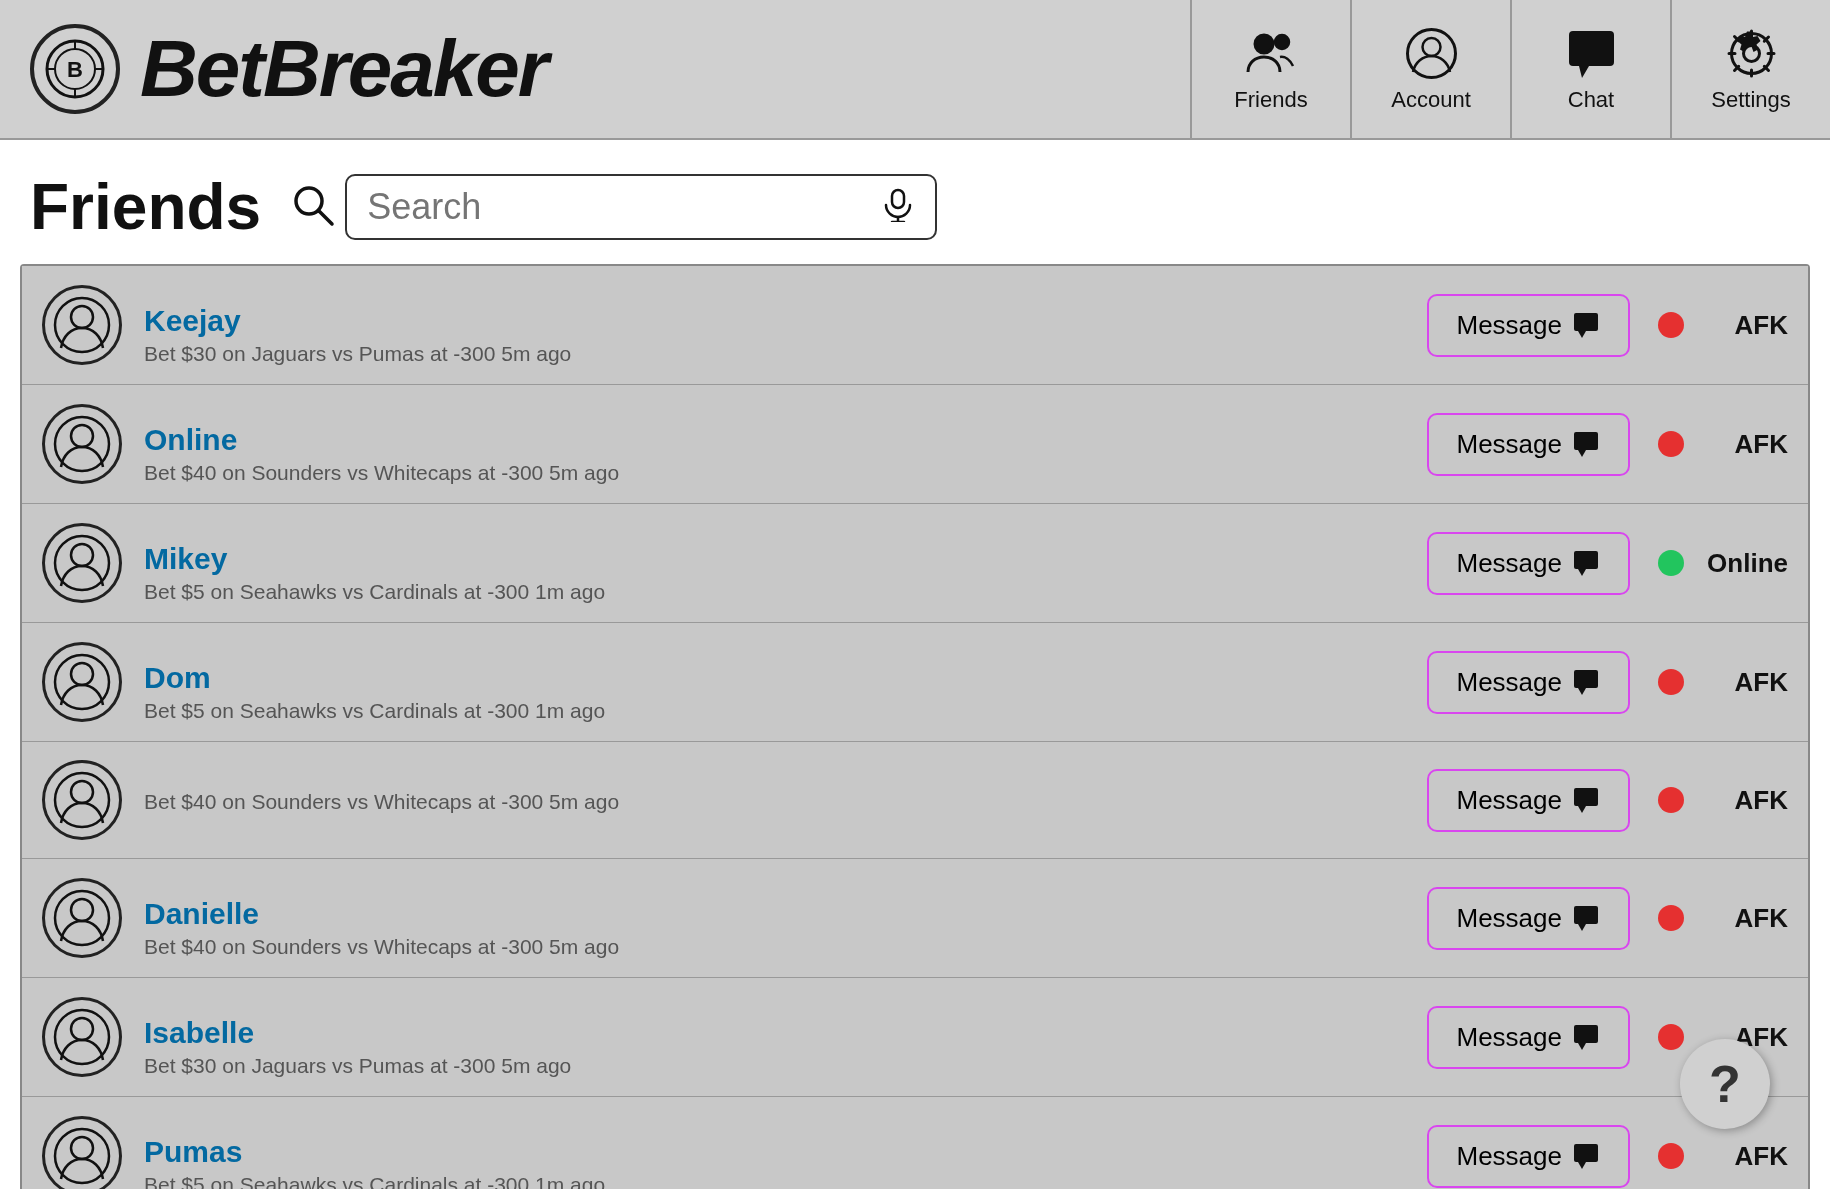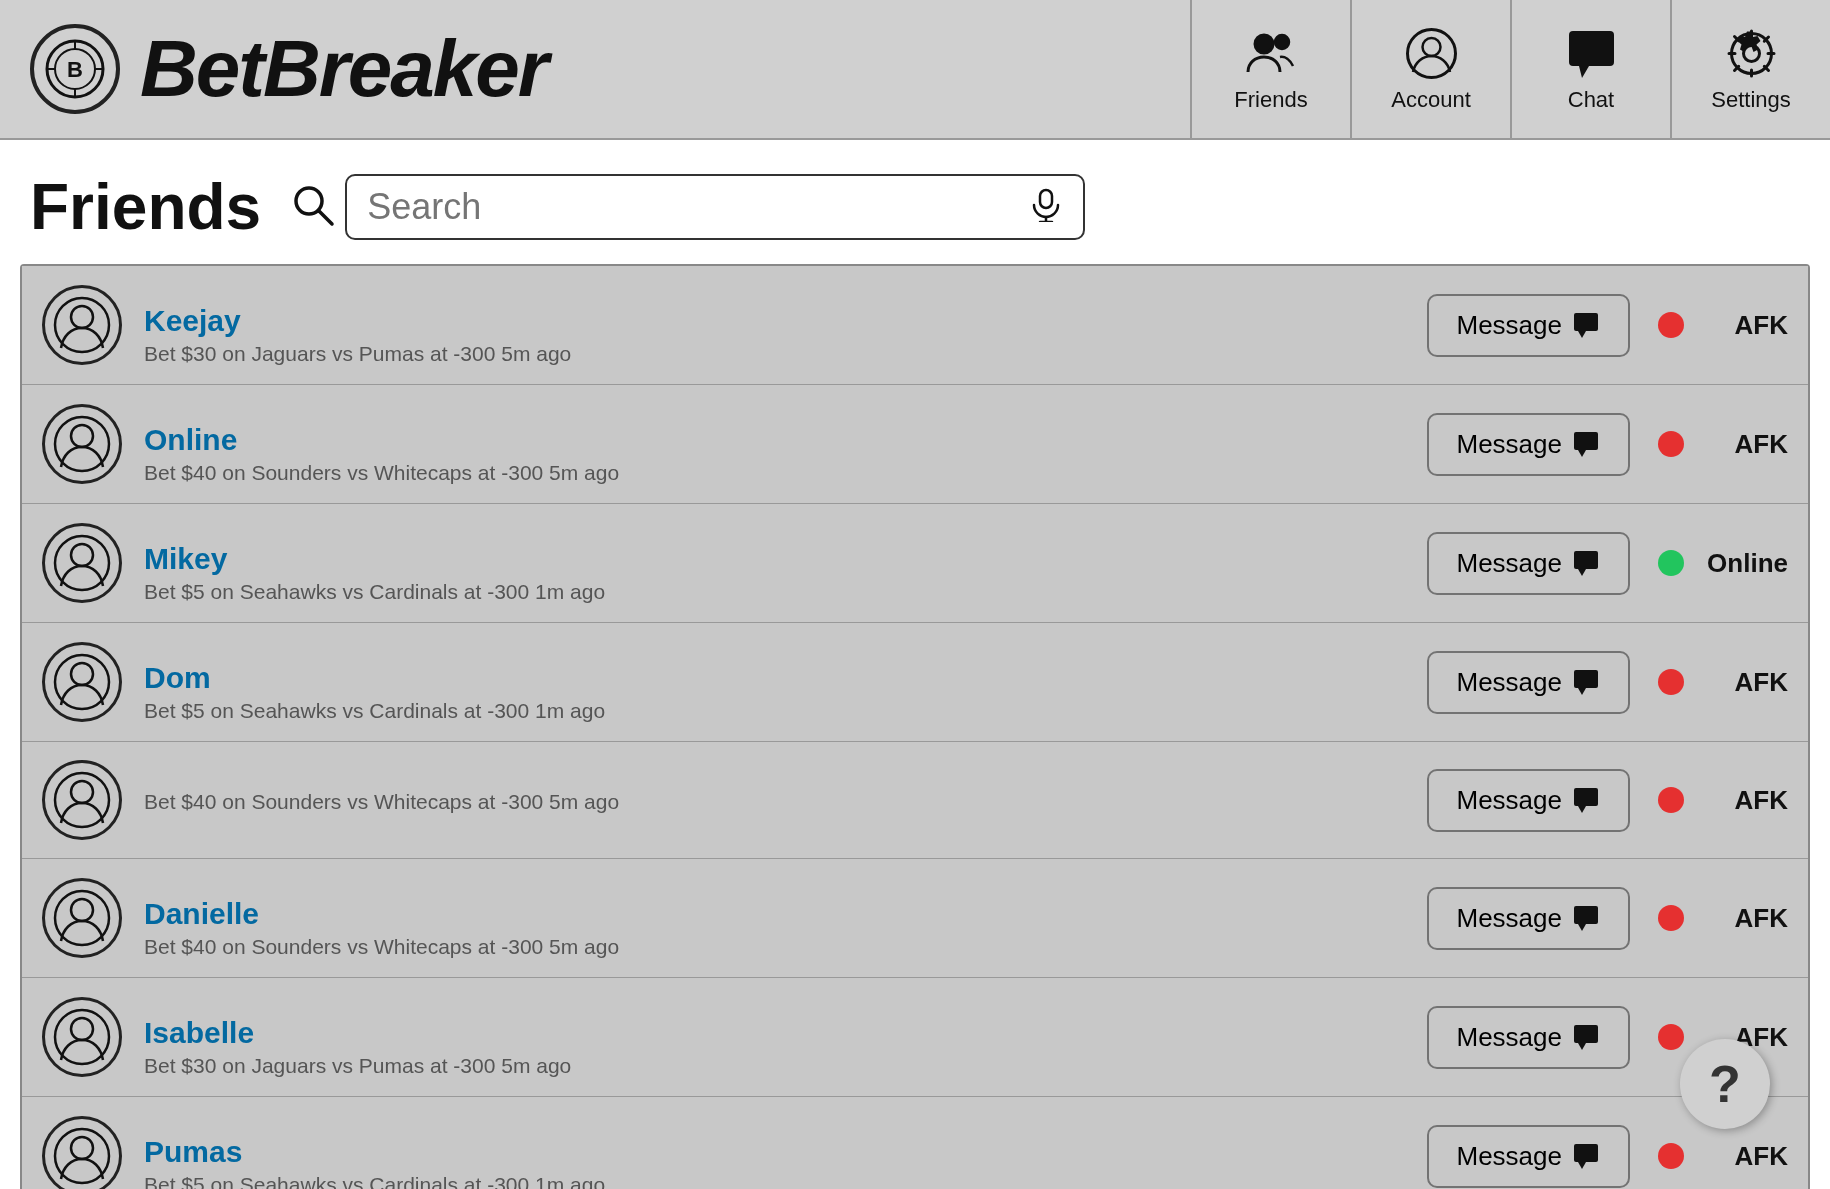--- a/index.html
+++ b/index.html
@@ -79,21 +79,21 @@
     .search-icon-wrap {
       margin-right: 10px;
     }
     .search-icon-wrap svg { width: 44px; height: 44px; }
     .search-box {
       display: flex;
       align-items: center;
       border: 2px solid #333;
       border-radius: 10px;
       padding: 10px 20px;
-      width: 740px;
+      width: 592px;
       background: #fff;
     }
     .search-input {
       border: none;
       outline: none;
       font-size: 36px;
       color: #999;
       width: 100%;
       background: transparent;
     }
@@ -136,21 +136,21 @@
       margin-top: 20px;
     }
     .friend-activity {
       font-size: 21px;
       color: #555;
       margin-top: 4px;
     }
     .message-btn {
       display: flex;
       align-items: center;
-      border: 2px solid #737373;
+      border: 2px solid #d946ef;
       border-radius: 10px;
       padding: 14px 28px;
       background: #c8c8c8;
       cursor: pointer;
       font-size: 26px;
       font-weight: 500;
       margin-right: 28px;
       white-space: nowrap;
     }
     .message-btn svg { width: 28px; height: 28px; margin-left: 10px; }

